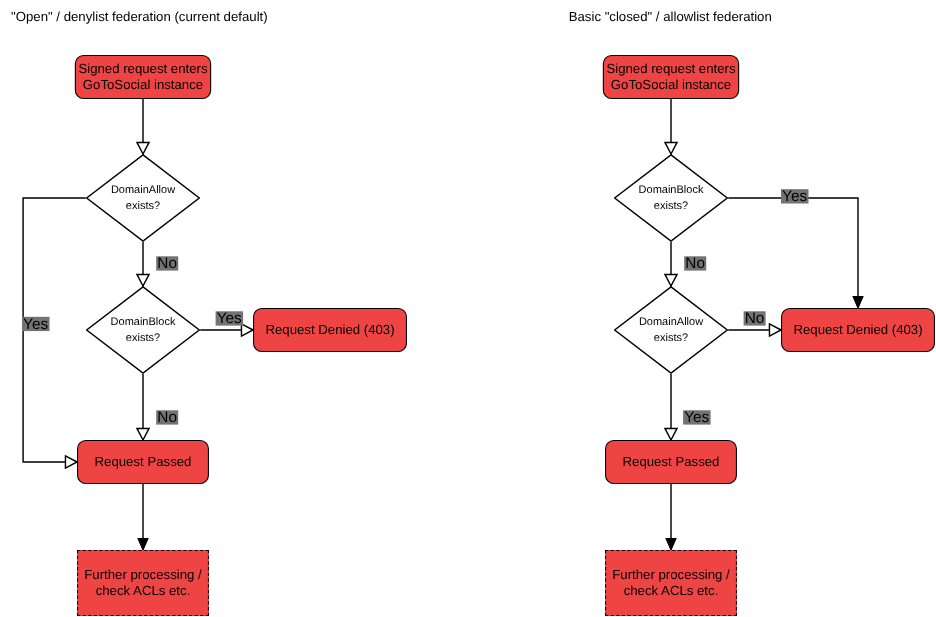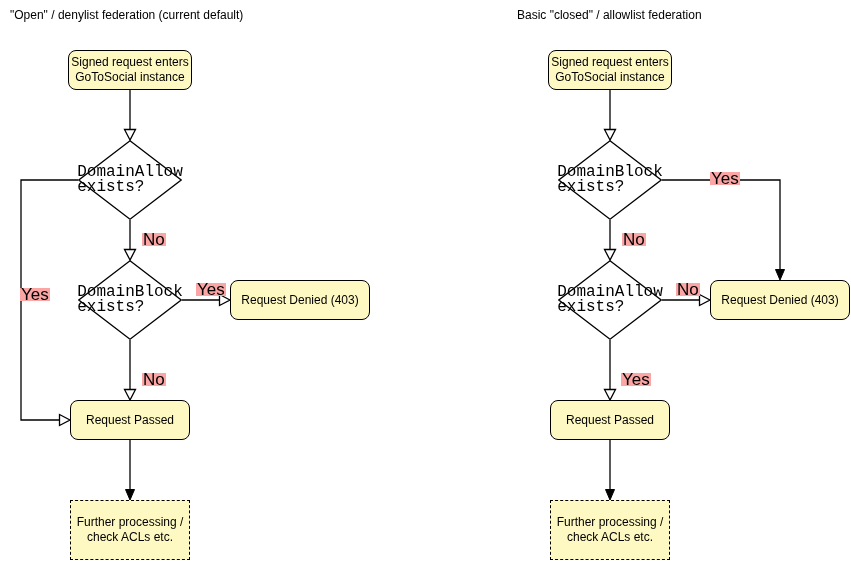--- a/index.html
+++ b/index.html
@@ -40,21 +40,21 @@
   .chart-title {
     position: absolute;
     font-size: 12px;
     line-height: 14px;
     color: #000000;
     white-space: nowrap;
   }
   .node {
     position: absolute;
     box-sizing: border-box;
-    background: #fef9c3;
+    background: #ef4444;
     border: 1.3px solid #000000;
     display: flex;
     align-items: center;
     justify-content: center;
     text-align: center;
     font-size: 12px;
     line-height: 15px;
   }
   .node.rounded { border-radius: 8px; }
   .node.dashed  { border: 1.3px dashed #000000; border-radius: 0; text-align: center; }
@@ -69,30 +69,30 @@
     fill: #ffffff;
     stroke: #000000;
     stroke-width: 1.3;
   }
   .diamond .node-label {
     position: absolute;
     left: 0; top: 0; right: 0; bottom: 0;
     display: flex;
     align-items: center;
     justify-content: center;
-    font-size: 16px;
+    text-align: center;
+    font-size: 10px;
     line-height: 15px;
     white-space: pre-line;
-    font-family: Liberation Mono, monospace;
   }
   .edge-label {
     position: absolute;
-    font-size: 17px;
+    font-size: 14px;
     line-height: 13px;
-    background: #fca5a5;
+    background: #737373;
     padding: 0 1px;
     white-space: nowrap;
   }
 </style>
 </head>
 <body>
 
 <div class="canvas">
 
   <svg class="connectors" width="851" height="561">

